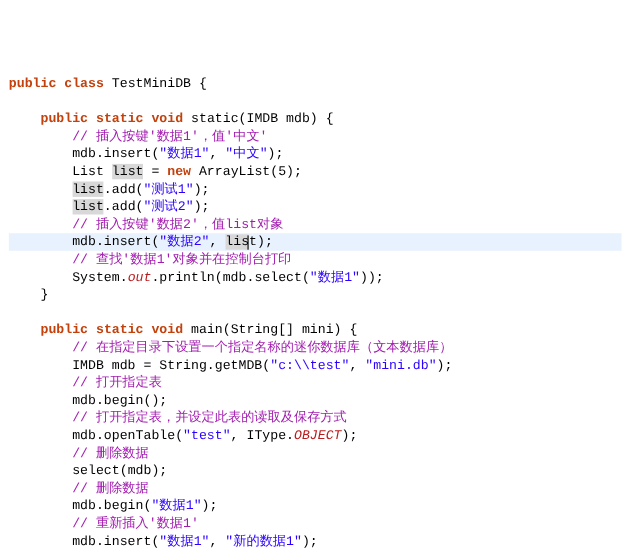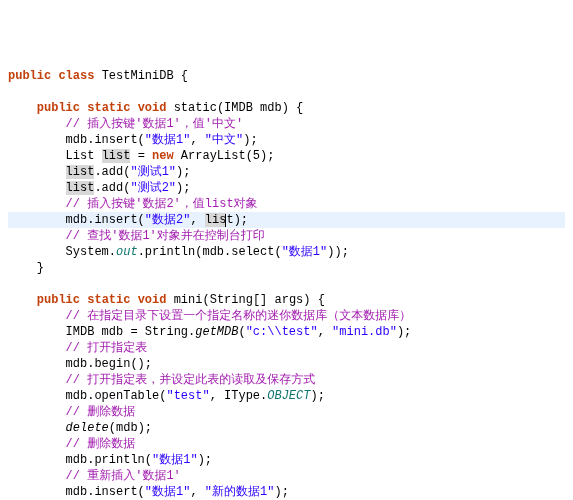--- a/index.html
+++ b/index.html
@@ -8,22 +8,22 @@
     background: #ffffff;
     font-family: "Courier New", Consolas, monospace;
     font-size: 12px;
     line-height: 16px;
     color: #000;
     white-space: pre;
   }
   .kw { color: #c2410c; font-weight: bold; }
   .cm { color: #a21caf; }
   .st { color: #2a00ff; }
-  .fi { color: #0f766e; font-style: italic; }
-  .mi { font-style: italic; }
+  .fi { color: #b91c1c; font-style: italic; }
+  .mi { }
   .hl-word { background: #d8d8d8; }
   .hl-line {
     display: inline-block;
     background: #e8f2fe;
     width: 100%;
   }
   .caret {
     display: inline-block;
     width: 0;
     border-left: 1px solid #000;
@@ -42,31 +42,31 @@
 <span><span>        </span><span class="cm">// 插入按键'数据1'，值'中文'</span></span>
 <span><span>        </span><span>mdb.insert(</span><span class="st">"数据1"</span><span>, </span><span class="st">"中文"</span><span>);</span></span>
 <span><span>        </span><span>List </span><span class="hl-word">list</span><span> = </span><span class="kw">new</span><span> ArrayList(5);</span></span>
 <span><span>        </span><span class="hl-word">list</span><span>.add(</span><span class="st">"测试1"</span><span>);</span></span>
 <span><span>        </span><span class="hl-word">list</span><span>.add(</span><span class="st">"测试2"</span><span>);</span></span>
 <span><span>        </span><span class="cm">// 插入按键'数据2'，值list对象</span></span>
 <span class="hl-line"><span>        </span><span>mdb.insert(</span><span class="st">"数据2"</span><span>, </span><span class="hl-word">lis</span><span class="caret"></span>t<span>);</span></span>
 <span><span>        </span><span class="cm">// 查找'数据1'对象并在控制台打印</span></span>
 <span><span>        </span><span>System.</span><span class="fi">out</span><span>.println(mdb.select(</span><span class="st">"数据1"</span><span>));</span></span>
 <span><span>    </span><span>}</span></span>
-<br><span><span>    </span><span class="kw">public</span> <span class="kw">static</span> <span class="kw">void</span> <span>mini(String[] args) {</span></span>
+<br><span><span>    </span><span class="kw">public</span> <span class="kw">static</span> <span class="kw">void</span> <span>main(String[] mini) {</span></span>
 <span><span>        </span><span class="cm">// 在指定目录下设置一个指定名称的迷你数据库（文本数据库）</span></span>
 <span><span>        </span><span>IMDB mdb = String.</span><span class="mi">getMDB</span><span>(</span><span class="st">"c:\\test"</span><span>, </span><span class="st">"mini.db"</span><span>);</span></span>
 <span><span>        </span><span class="cm">// 打开指定表</span></span>
 <span><span>        </span><span>mdb.begin();</span></span>
 <span><span>        </span><span class="cm">// 打开指定表，并设定此表的读取及保存方式</span></span>
 <span><span>        </span><span>mdb.openTable(</span><span class="st">"test"</span><span>, IType.</span><span class="fi">OBJECT</span><span>);</span></span>
 <span><span>        </span><span class="cm">// 删除数据</span></span>
-<span><span>        </span><span class="mi">delete</span><span>(mdb);</span></span>
+<span><span>        </span><span class="mi">select</span><span>(mdb);</span></span>
 <span><span>        </span><span class="cm">// 删除数据</span></span>
-<span><span>        </span><span>mdb.println(</span><span class="st">"数据1"</span><span>);</span></span>
+<span><span>        </span><span>mdb.begin(</span><span class="st">"数据1"</span><span>);</span></span>
 <span><span>        </span><span class="cm">// 重新插入'数据1'</span></span>
 <span><span>        </span><span>mdb.insert(</span><span class="st">"数据1"</span><span>, </span><span class="st">"新的数据1"</span><span>);</span></span>
 
 
 
 
 <br>
 </div>
 
 

